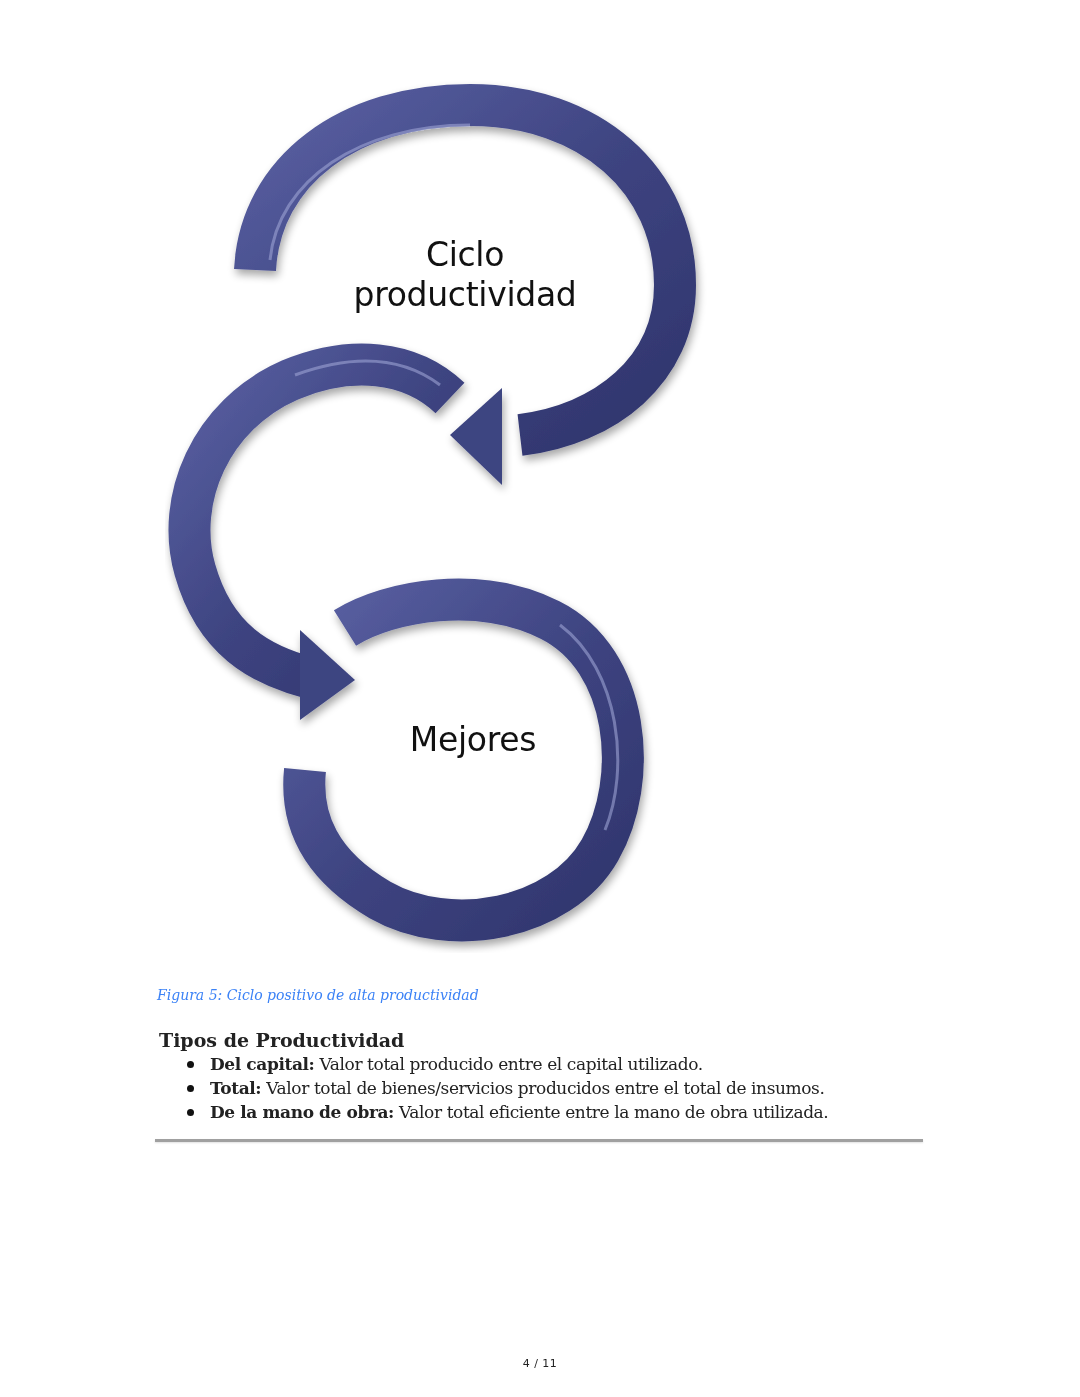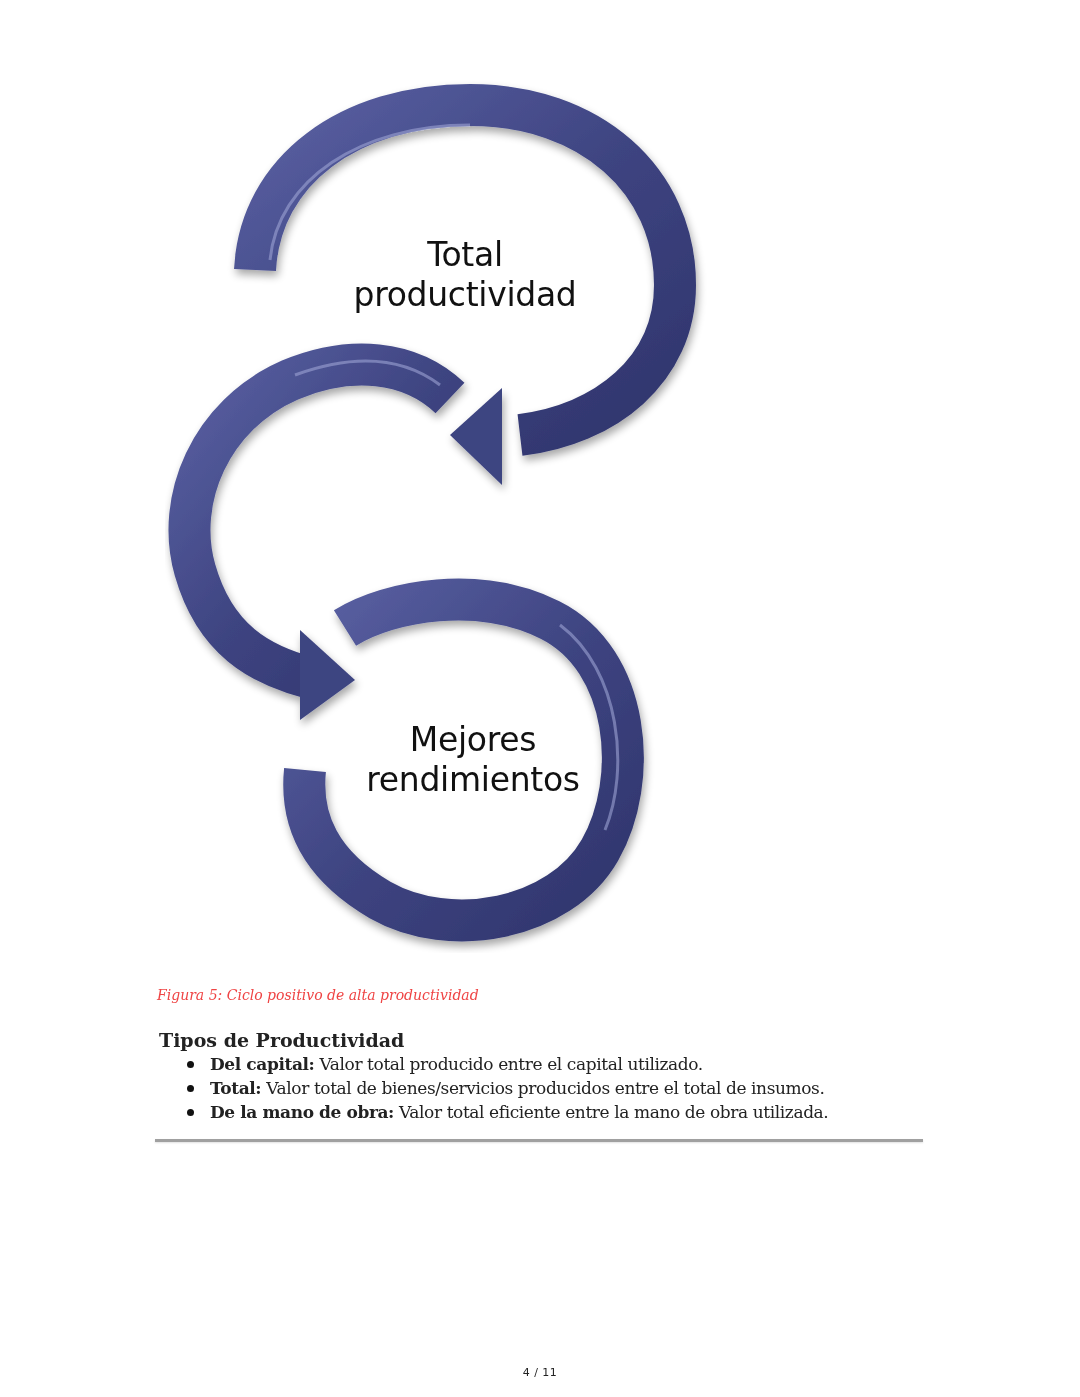--- a/index.html
+++ b/index.html
@@ -5,21 +5,21 @@
   html, body { margin: 0; padding: 0; background: #ffffff; }
   body { width: 1080px; height: 1397px; position: relative; overflow: hidden; }
   .figure { position: absolute; left: 150px; top: 80px; width: 560px; height: 880px; }
   .figure svg { position: absolute; left: 0; top: 0; }
   .diagram-label {
     position: absolute; text-align: center; color: #111;
     font-family: "DejaVu Sans", sans-serif; font-size: 33px; line-height: 40px; letter-spacing: -0.3px;
   }
   .caption {
     position: absolute; left: 157px; top: 987px;
-    font-family: "DejaVu Serif", serif; font-style: italic; font-size: 14px; color: #ef4444;
+    font-family: "DejaVu Serif", serif; font-style: italic; font-size: 14px; color: #3b82f6;
   }
   .section-title {
     position: absolute; left: 159px; top: 1029px;
     font-family: "DejaVu Serif", serif; font-weight: bold; font-size: 19px; color: #222;
   }
   .bullets { position: absolute; left: 185px; top: 1052px; margin: 0; padding: 0; list-style: none; }
   .bullets li {
     position: relative; padding-left: 25px;
     font-family: "DejaVu Serif", serif; font-size: 17px; line-height: 24px; color: #222;
     letter-spacing: -0.4px; white-space: nowrap;
@@ -27,21 +27,21 @@
   .bullets li .dot {
     position: absolute; left: 2px; top: 9px; width: 7px; height: 7px; border-radius: 50%; background: #111;
   }
   .bullets li b { font-weight: bold; }
   .rule {
     position: absolute; left: 155px; top: 1139px; width: 768px; height: 3px;
     background: #a0a0a0; box-shadow: 0 1px 2px rgba(0,0,0,0.12);
   }
   .page-num {
     position: absolute; left: 0; top: 1357px; width: 1080px; text-align: center;
-    font-family: "DejaVu Sans", sans-serif; font-size: 11px; color: #222; letter-spacing: 0.5px; margin-top: 9px;
+    font-family: "DejaVu Sans", sans-serif; font-size: 11px; color: #222; letter-spacing: 0.5px;
   }
 </style>
 </head>
 <body>
 
 <div class="figure">
   <svg width="560" height="880" viewBox="0 0 560 880">
     <defs>
       <linearGradient id="g1" x1="0" y1="0" x2="1" y2="1">
         <stop offset="0" stop-color="#5a61a3"></stop>
@@ -83,28 +83,27 @@
       <path d="M 195 548
                C 240 520, 330 505, 400 540
                C 480 580, 490 700, 450 770
                C 410 840, 300 860, 230 820
                C 170 785, 150 740, 155 690" fill="none" stroke="url(#g1)" stroke-width="42" stroke-linecap="butt"></path>
       <path d="M 410 545 C 470 590, 480 690, 455 750" fill="none" stroke="#9da3d4" stroke-width="3" opacity="0.6"></path>
     </g>
   </svg>
 
   <div class="diagram-label" style="left:190px; top:155px; width:250px;">
-    <div>Total</div>
+    <div>Ciclo</div>
     <div>productividad</div>
   </div>
   <div class="diagram-label" style="left:80px; top:398px; width:230px;">
   </div>
   <div class="diagram-label" style="left:203px; top:640px; width:240px;">
     <div>Mejores</div>
-    <div>rendimientos</div>
   </div>
 </div>
 
 <div class="caption">Figura 5: Ciclo positivo de alta productividad</div>
 
 <div class="section-title">Tipos de Productividad</div>
 
 <ul class="bullets">
   <li>
     <span class="dot"></span><b>Del capital:</b><span> Valor total producido entre el capital utilizado.</span>

